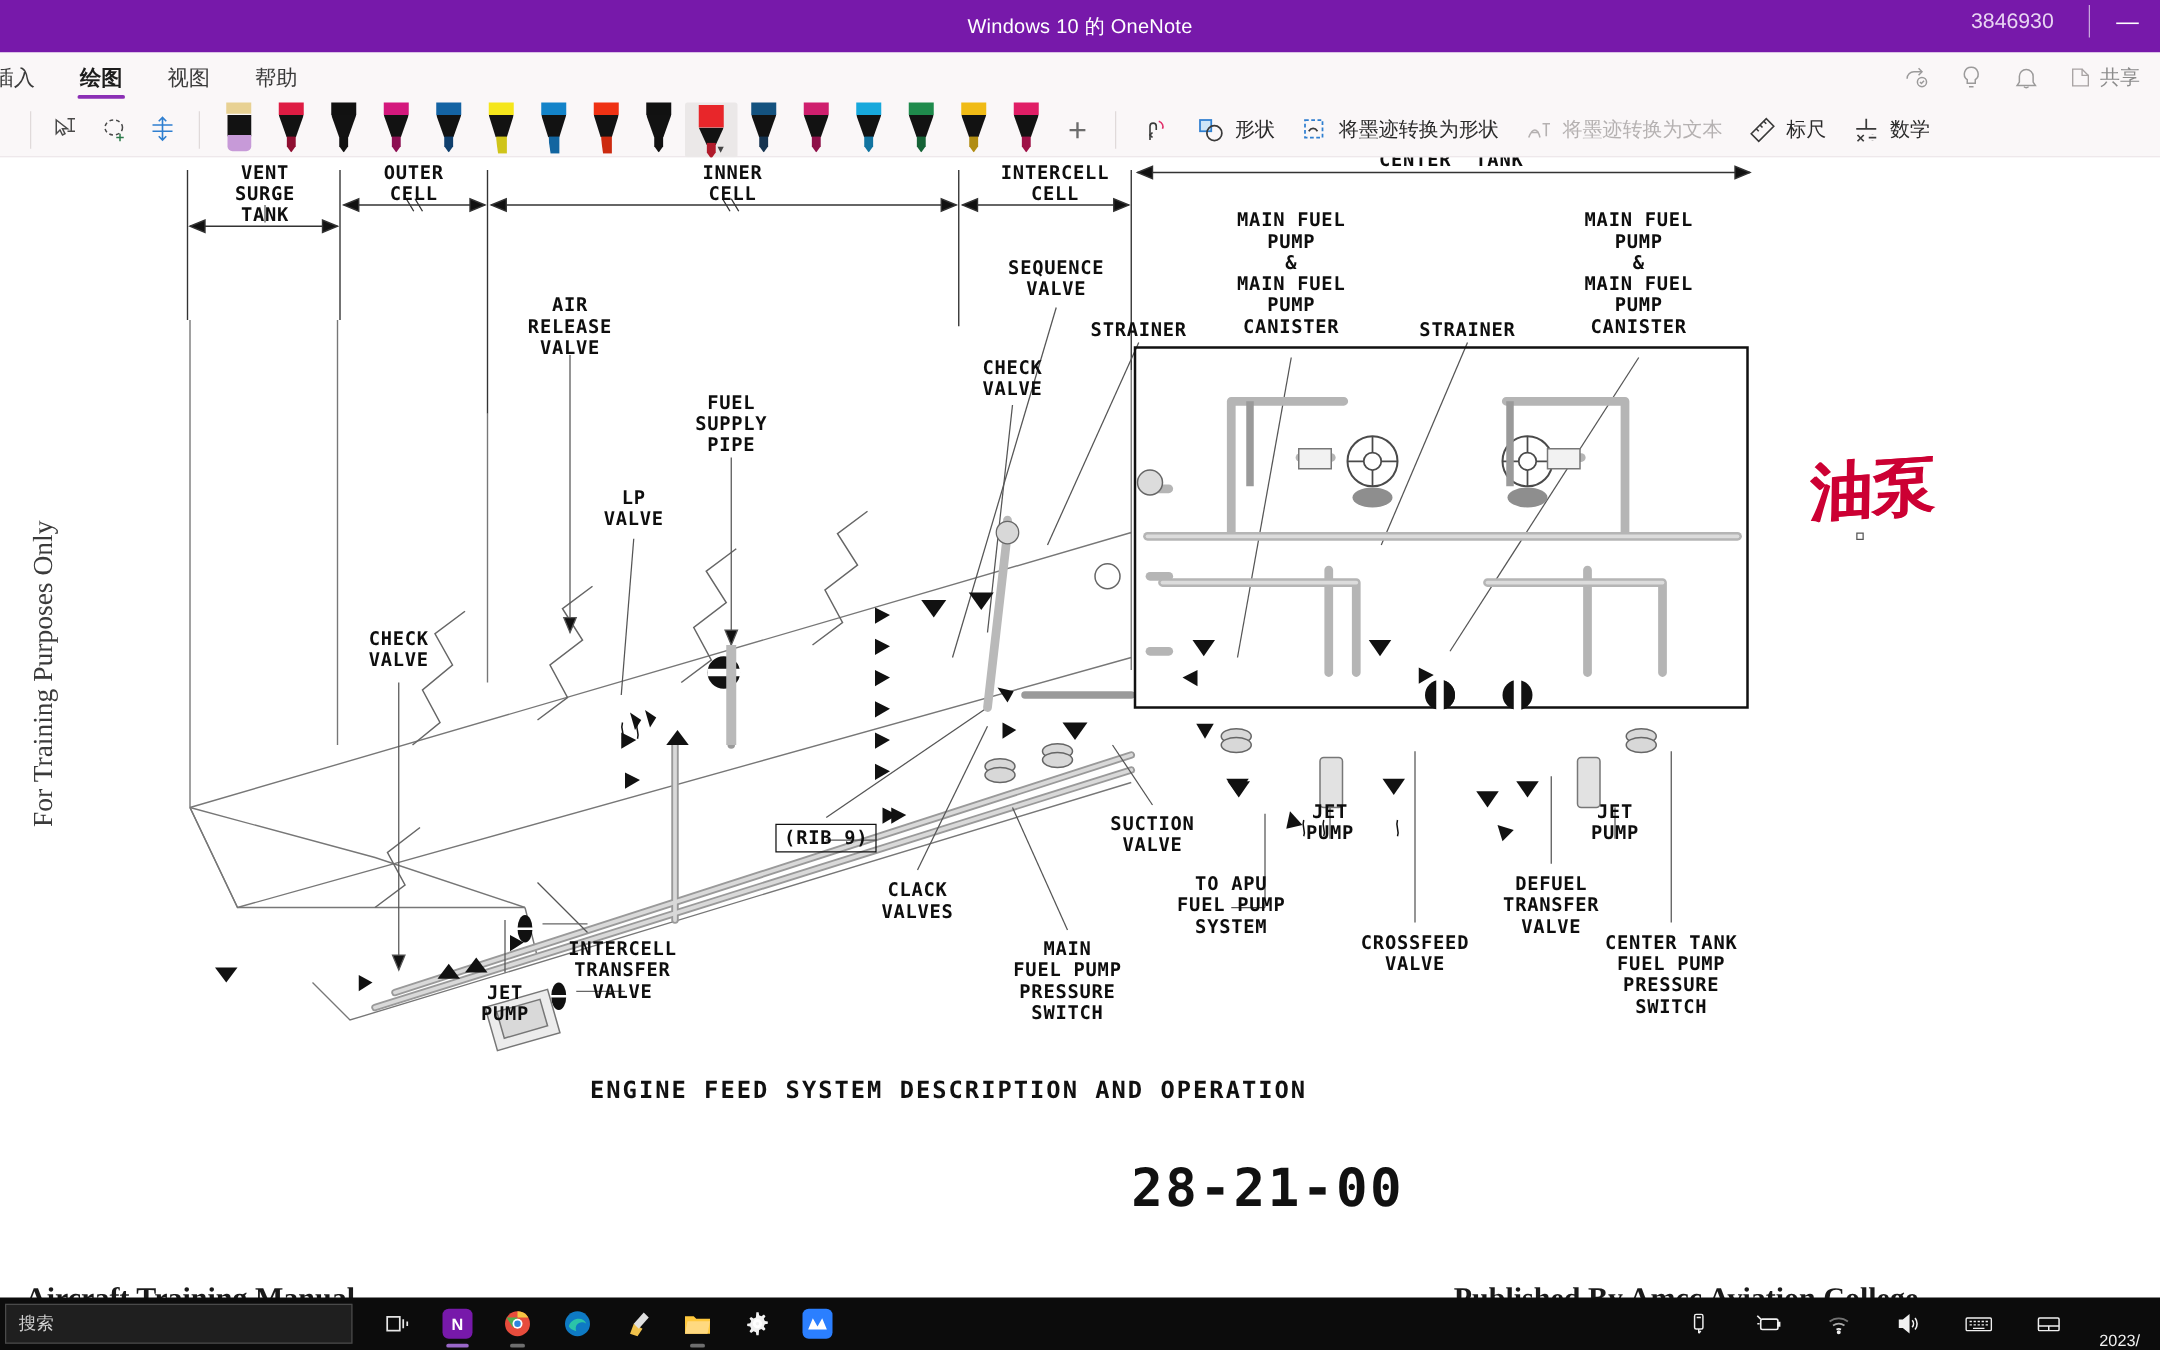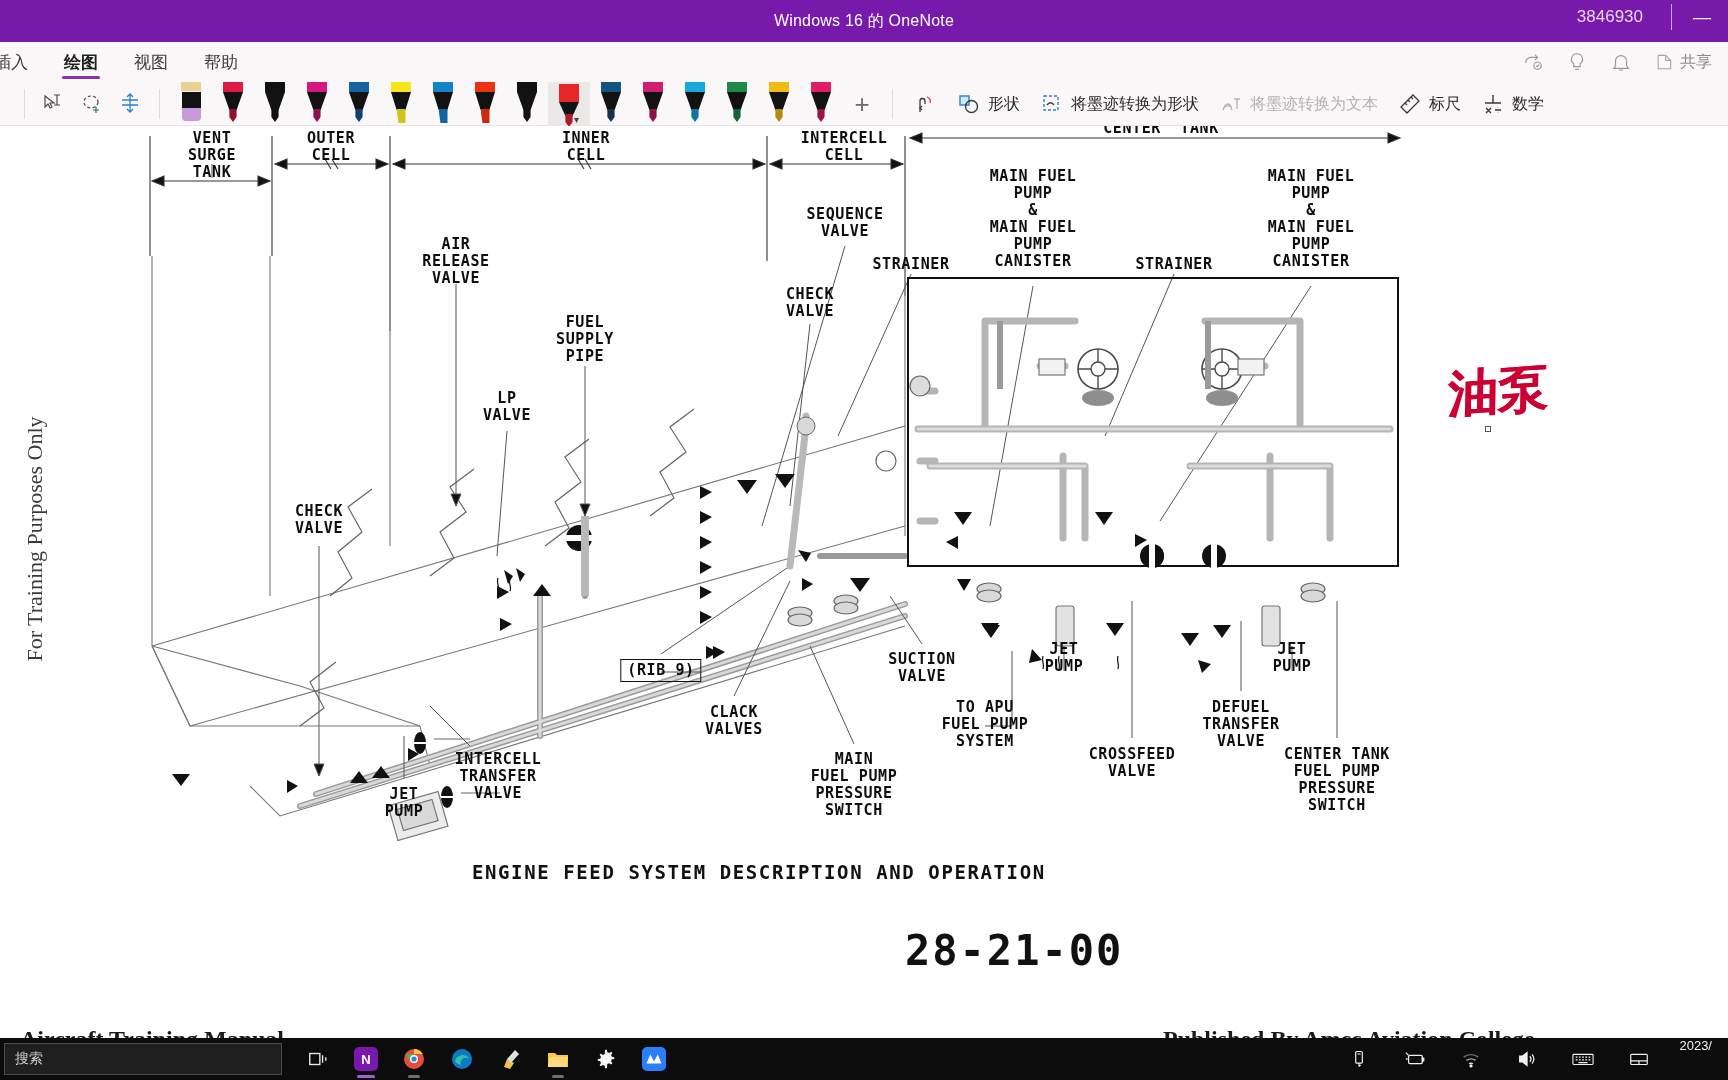--- a/index.html
+++ b/index.html
@@ -183,37 +183,37 @@
     content: ""; position: absolute; bottom: 2px; left: 13px; width: 18px; height: 3px;
     background: #9a67c9; border-radius: 2px;
   }
   .tbicon.open::after {
     content: ""; position: absolute; bottom: 2px; left: 16px; width: 12px; height: 3px;
     background: #6e6e6e; border-radius: 2px;
   }
   .appsq { width: 24px; height: 24px; border-radius: 5px; display:flex;align-items:center;justify-content:center;
            font-size: 13px; font-weight: 700; color: #fff; }
   #tb-right {
-    margin-left: auto; display: flex; align-items: flex-start; gap: 16px; padding-right: 6px;
+    margin-left: auto; display: flex; align-items: flex-end; gap: 16px; padding-right: 6px;
   }
   #tb-right .sysicon {
     width: 40px; height: 42px; display: flex; align-items: center; justify-content: center;
     color: #f0f0f0;
   }
   #tb-clock {
     color: #f2f2f2; font-size: 13px; line-height: 15px; text-align: center;
     padding: 0 10px 0 4px;
   }
   svg { display: block; }
 </style>
 </head>
 <body>
 
 <div id="titlebar">
-  <div class="title">Windows 16 的 OneNote</div>
+  <div class="title">Windows 10 的 OneNote</div>
   <div class="right">
     <div class="acct">3846930</div>
     <div class="vdiv"></div>
     <div class="wbtn">—</div>
   </div>
 </div>
 
 <div id="ribbon">
 
   <div id="tabs">

